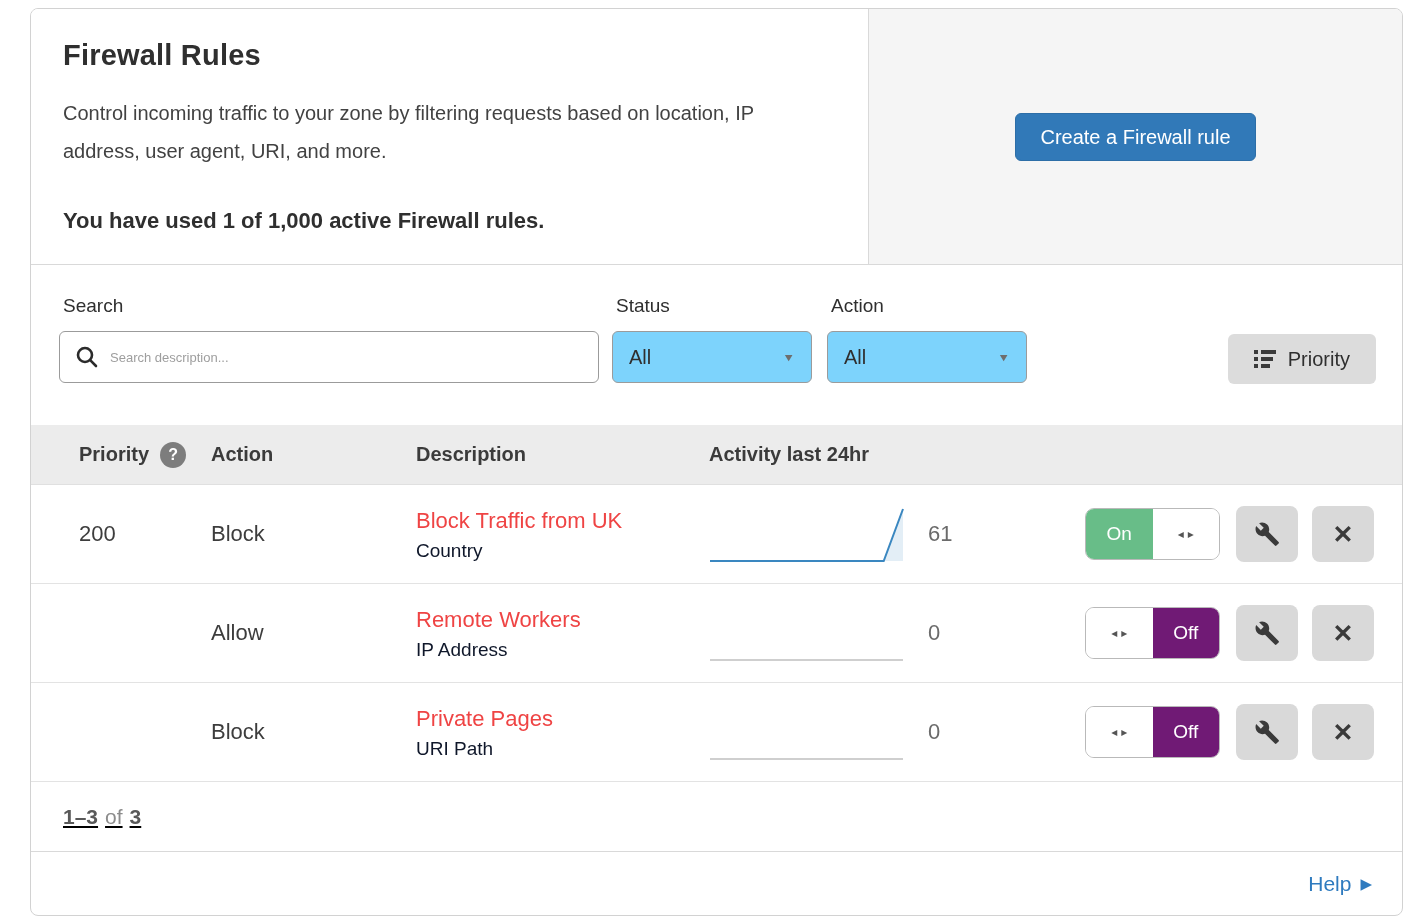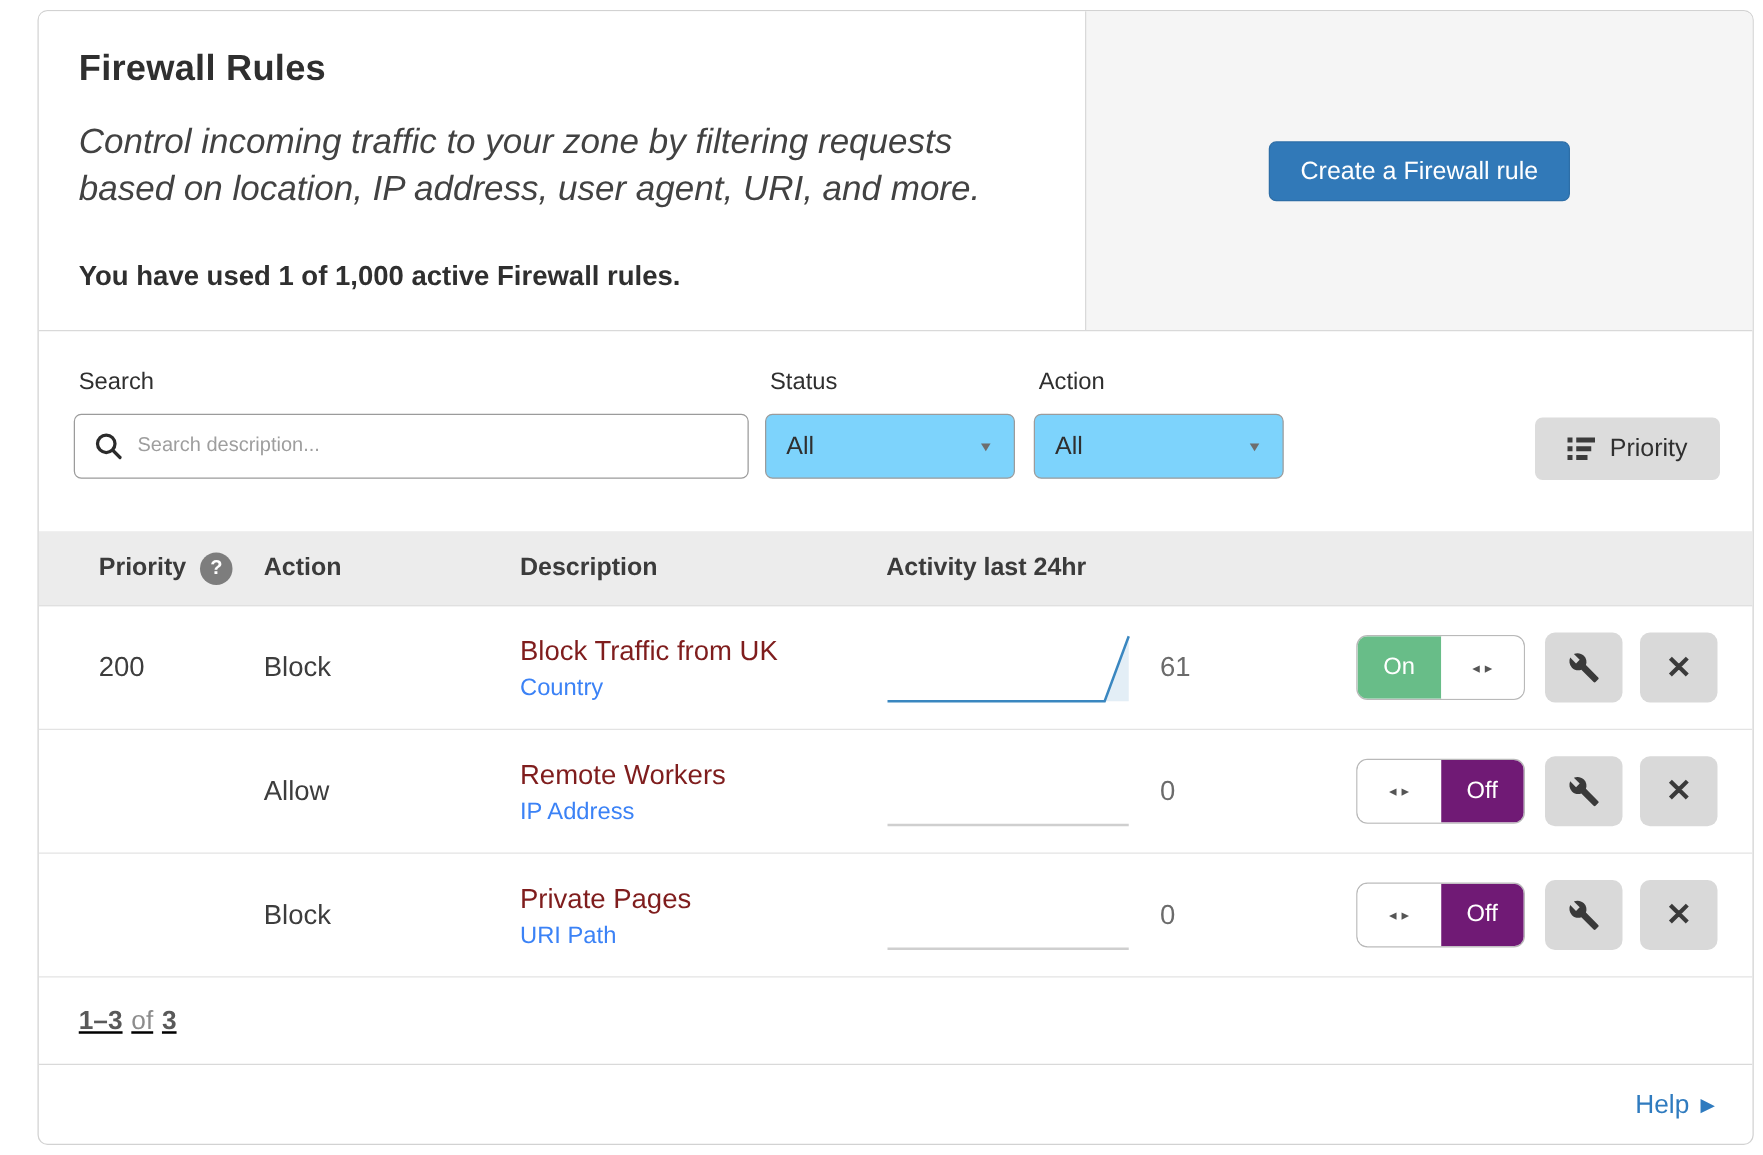--- a/index.html
+++ b/index.html
@@ -8,36 +8,36 @@
   .card {
     position:absolute; left:7px; top:8px; right:7px; bottom:8px;
     background:#fff; border:1px solid #d2d2d2; border-radius:8px;
     display:flex; flex-direction:column; overflow:hidden;margin-left:23px;
   }
 
   
   .header-band { display:flex; height:256px; border-bottom:1px solid #d9d9d9; flex:0 0 auto; }
   .header-left { width:837px; flex:0 0 auto; padding:30px 32px 0 32px; background:#fff; }
   .page-title { font-size:29px; font-weight:700; color:#2f2f2f; letter-spacing:0.2px; }
-  .page-desc { margin-top:22px; font-size:28px; color:#424242; line-height:38px; max-width:772px;font-style:italic; }
+  .page-desc { margin-top:22px; font-size:20px; color:#424242; line-height:38px; max-width:772px; }
   .usage-note { margin-top:38px; font-size:22px; font-weight:700; color:#2f2f2f; }
   .header-right { flex:1; background:#f5f5f5; border-left:1px solid #d9d9d9; display:flex; align-items:center; justify-content:center; }
   .create-btn {
     background:#3179b8; color:#fff; font-size:20px; font-family:"Liberation Sans", sans-serif;
     border:1px solid #2d6ea7; border-radius:6px; padding:0 24px; height:48px; line-height:46px; cursor:pointer;
   }
 
   
   .filter-band { height:160px; display:flex; align-items:flex-start; padding:30px 26px 0 28px; flex:0 0 auto; }
   .filter-group { display:flex; flex-direction:column; }
   .filter-label { font-size:19px; color:#2f2f2f; margin:0 0 14px 4px; }
   .search-box { position:relative; width:540px; }
   .search-box input {
     width:100%; height:52px; border:1px solid #9b9b9b; border-radius:6px;
-    font-size:16px; font-family:"Liberation Sans", sans-serif; color:#333; padding:0 14px 0 50px; outline:none; background:#fff;
+    font-size:13px; font-family:"Liberation Sans", sans-serif; color:#333; padding:0 14px 0 50px; outline:none; background:#fff;
   }
   .search-box input::placeholder { color:#9e9e9e; }
   .search-icon { position:absolute; left:16px; top:14px; width:24px; height:24px; }
   .select-box {
     width:200px; height:52px; border:1px solid #9b9b9b; border-radius:6px; background:#7dd3fc;
     display:flex; align-items:center; justify-content:space-between; padding:0 16px 0 16px; cursor:pointer;
   }
   .select-value { font-size:20px; color:#2f2f2f; }
   .select-arrow { font-size:13px; color:#6e6e6e; transform:scaleY(0.8); }
   .gap-13 { width:13px; } .gap-15 { width:15px; }
@@ -64,22 +64,22 @@
   .cell-count    { width:90px; padding-left:24px; flex:0 0 auto; }
   .cell-controls { flex:1; display:flex; align-items:center; justify-content:flex-end; padding-right:28px; }
 
   .help-circle {
     width:26px; height:26px; border-radius:50%; background:#7d7d7d; color:#fff;
     font-size:16px; font-weight:700; display:flex; align-items:center; justify-content:center; cursor:pointer;
   }
 
   .rule-row { height:99px; border-bottom:1px solid #e3e3e3; display:flex; align-items:center; font-size:22px; color:#3d3d3d; }
   .rule-row .cell-priority { font-size:22px; }
-  .desc-title { font-size:22px; color:#7f1d1d; line-height:30px; }
-  .desc-sub { font-size:19px; color:#3b82f6; margin-top:4px; }
+  .desc-title { font-size:22px; color:#ef4444; line-height:30px; }
+  .desc-sub { font-size:19px; color:#0f172a; margin-top:4px; }
   .spark-svg { display:block; }
   .count-val { font-size:22px; color:#6b6b6b; }
 
   .toggle {
     width:135px; height:52px; border:1px solid #b9b9b9; border-radius:9px; overflow:hidden;
     display:flex; cursor:pointer; background:#fff; flex:0 0 auto;
   }
   .toggle-label { width:50%; display:flex; align-items:center; justify-content:center; font-size:19px; color:#fff; }
   .toggle-handle { width:50%; display:flex; align-items:center; justify-content:center; gap:4px; background:#fff; }
   .toggle-handle .tri { font-size:12px; color:#555; }

